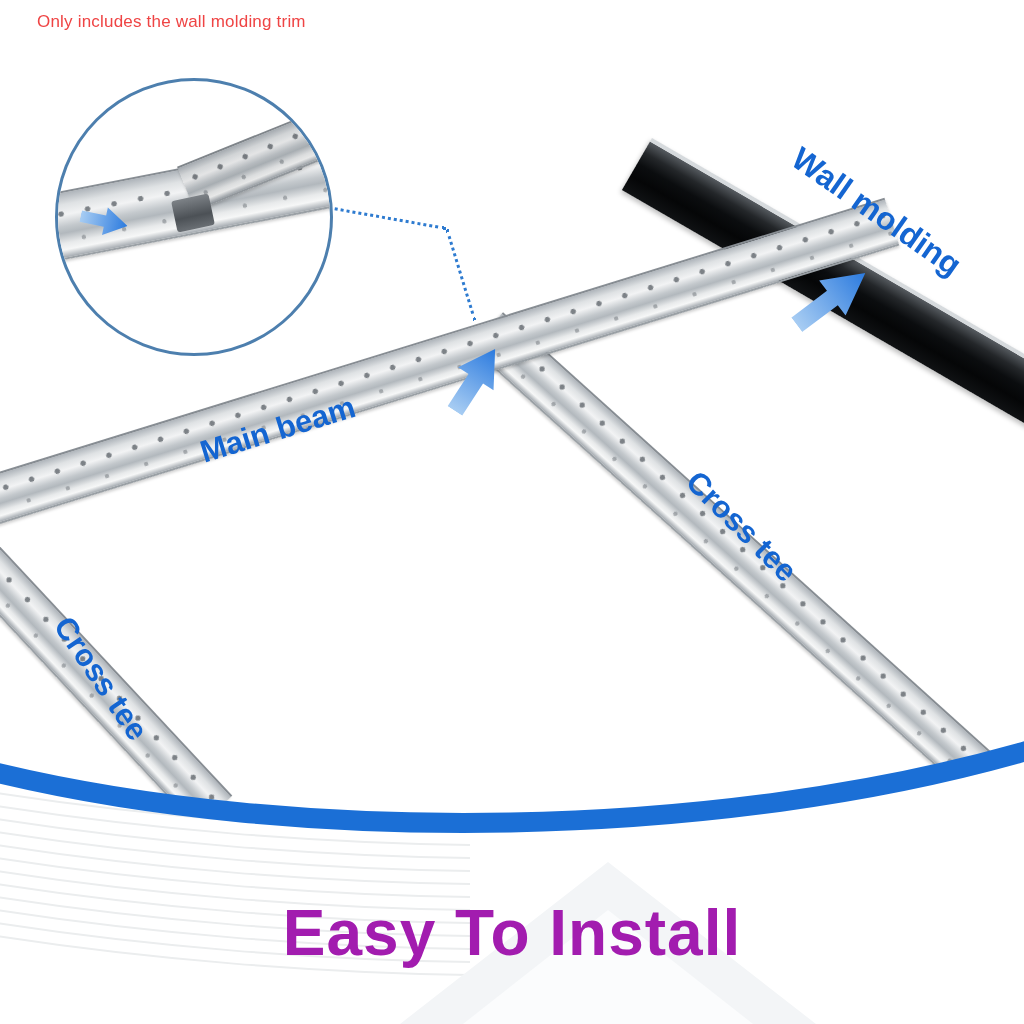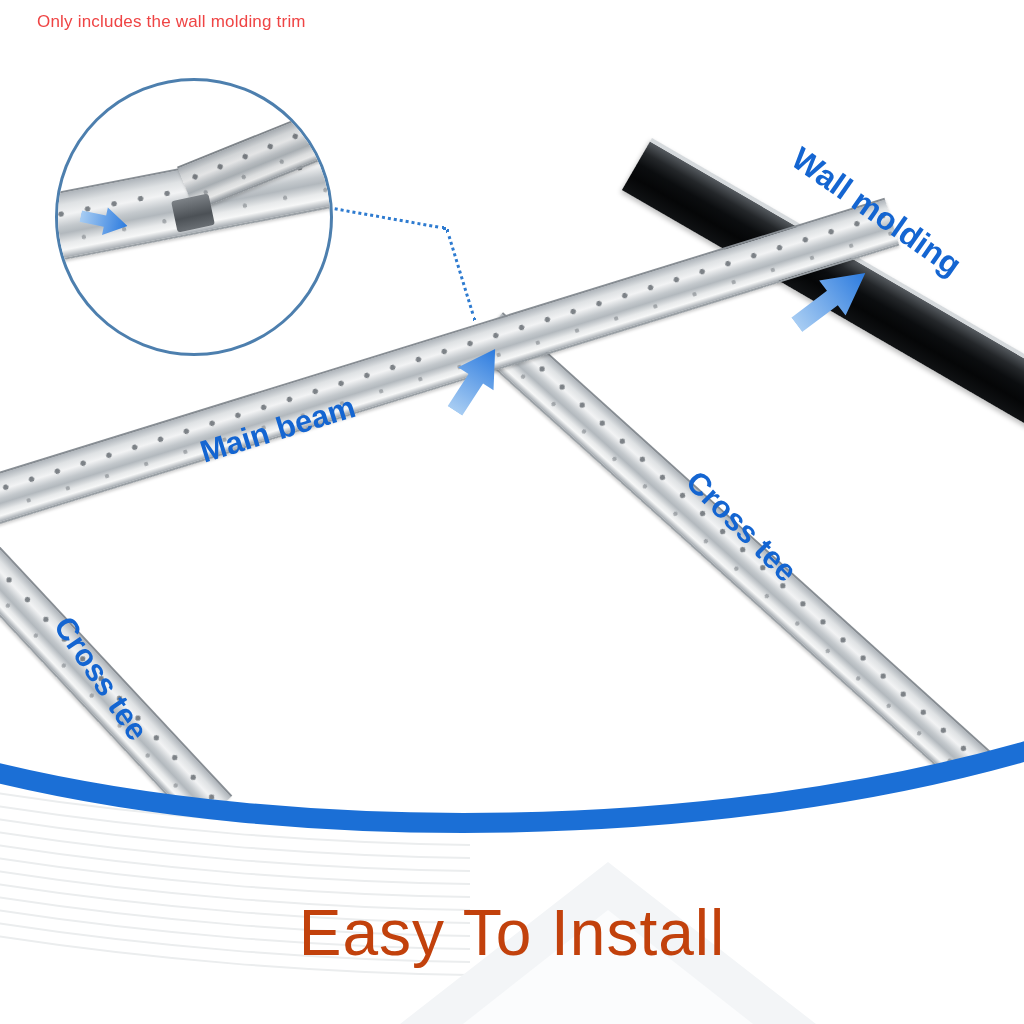--- a/index.html
+++ b/index.html
@@ -62,21 +62,21 @@
     filter:brightness(0.94);}
   .inset .clip{
     position:absolute;left:116px;top:116px;width:38px;height:32px;transform:rotate(-12deg);
     background:linear-gradient(180deg,#7d8287,#4c5156 60%,#6a6f74);border-radius:3px;z-index:2;
   }
   .inset .arrow-inset{left:22px;top:124px;width:48px;height:32px;transform:rotate(12deg);}
   
   .bottom-svg{position:absolute;left:0;top:0;z-index:5;pointer-events:none;}
   .footer-title{
     position:absolute;left:0;right:0;top:896px;text-align:center;z-index:6;
-    font-size:64px;font-weight:normal;color:#c2410c;letter-spacing:1px;
+    font-size:64px;font-weight:bold;color:#a21caf;letter-spacing:1px;
   }
 </style>
 </head>
 <body>
 
 <div class="stage">
 
   <div class="note">Only includes the wall molding trim</div>
 
   <div class="molding"></div>

